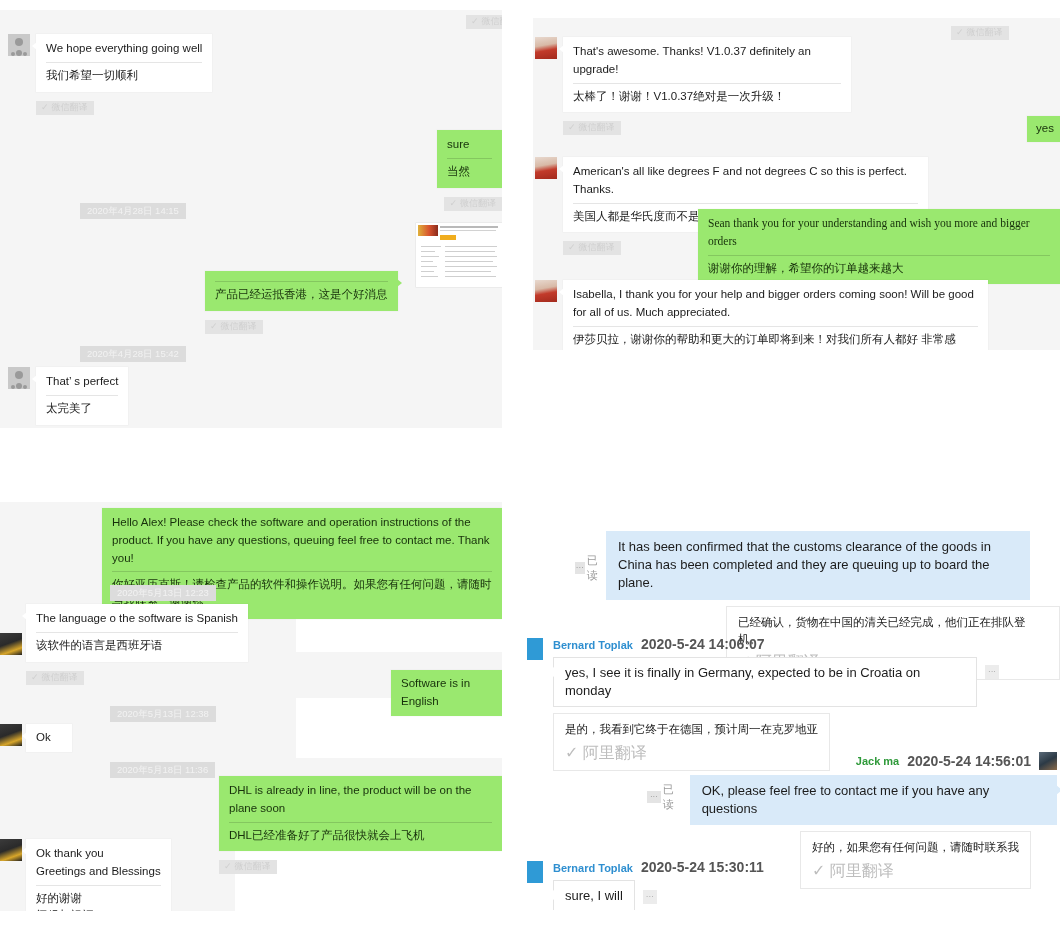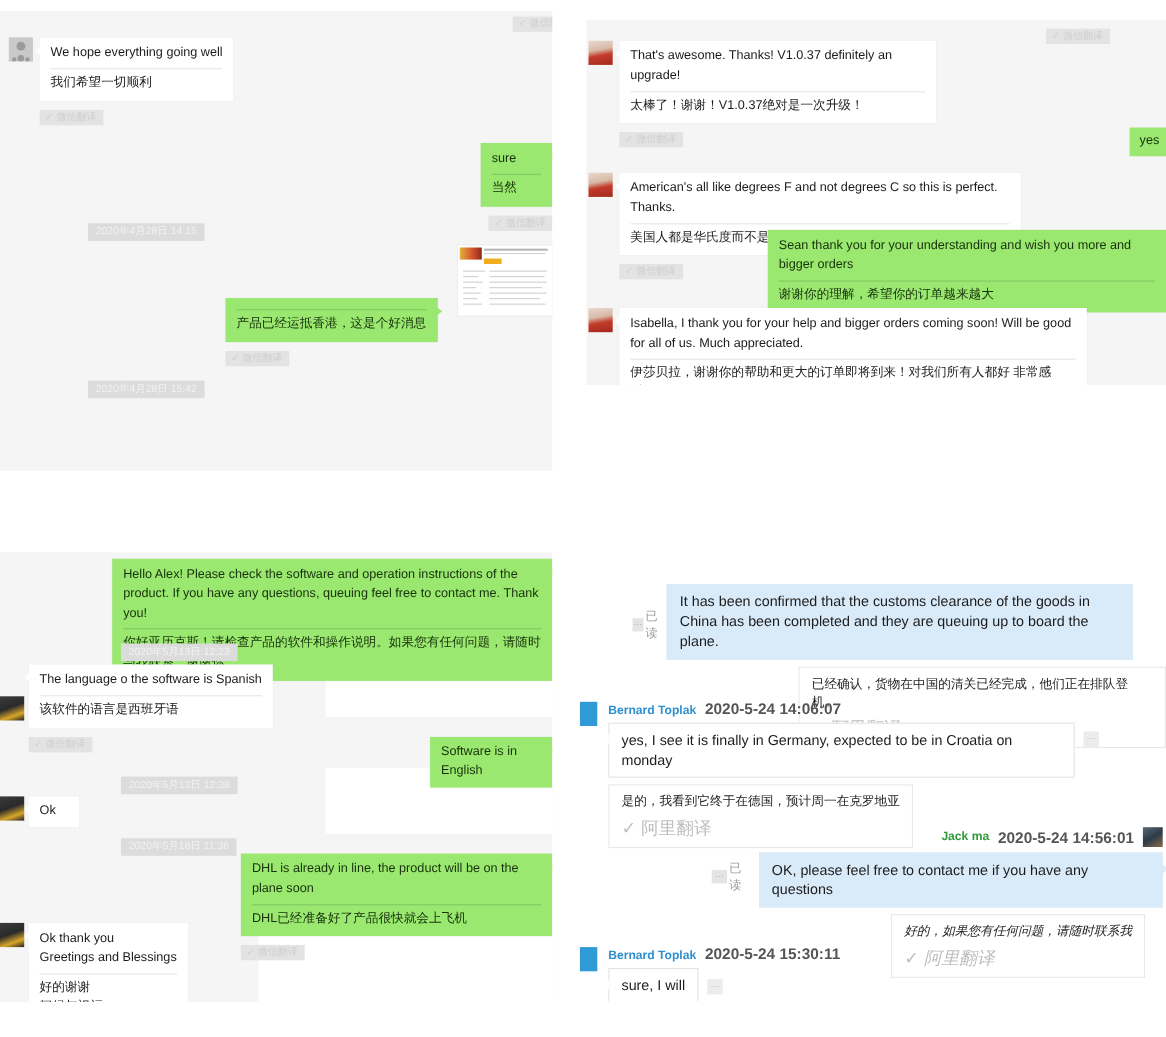--- a/index.html
+++ b/index.html
@@ -167,20 +167,32 @@
           <span>微信翻译</span>
         </span>
       </div>
     </div>
   </div>
 
   <div class="row" style="left:80px;top:336px;">
     <span class="tstamp">2020年4月28日 15:42</span>
   </div>
 
+  <div class="row" style="left:8px;top:357px;">
+    <div class="avatar ph"></div>
+    <div style="margin-left:6px;">
+      <div class="bubble" style="min-width:72px;">
+        <div class="tail l"></div>
+        <div class="en">That’ s perfect</div>
+        <div class="sep"></div>
+        <div class="zh">太完美了</div>
+      </div>
+
+    </div>
+  </div>
 </div>
 
 <div class="panel wx" style="left:533px;top:18px;width:527px;height:332px;">
 
   <div class="row" style="left:418px;top:8px;">
     <span class="tbadge">
       <span class="ck">✓</span>
       <span>微信翻译</span>
     </span>
   </div>
@@ -223,21 +235,21 @@
         <span class="tbadge">
           <span class="ck">✓</span>
           <span>微信翻译</span>
         </span>
       </div>
     </div>
   </div>
 
   <div class="row" style="left:165px;top:191px;">
     <div>
-      <div class="bubble green" style="max-width:350px;">
+      <div class="bubble green" style="max-width:350px;font-family:Liberation Serif, serif;">
         <div class="tail r"></div>
         <div class="en">Sean thank you for your understanding and wish you more and bigger orders</div>
         <div class="sep"></div>
         <div class="zh">谢谢你的理解，希望你的订单越来越大</div>
       </div>
       <div style="margin-top:4px;">
         <span class="tbadge">
           <span class="ck">✓</span>
           <span>微信翻译</span>
         </span>
@@ -420,21 +432,21 @@
         <span class="read" style="margin-top:7px;margin-right:5px;">
           <span class="dots">···</span>
           <span>已读</span>
         </span>
         <div class="abub blue">
           <span class="atail r"></span>
           <span>OK, please feel free to contact me if you have any questions</span>
         </div>
       </div>
       <div style="display:flex;justify-content:flex-end;">
-        <div class="tr" style="margin-top:6px;margin-right:16px;font-style:italic;">
+        <div class="tr" style="margin-top:6px;margin-right:26px;">
           <div class="zh">好的，如果您有任何问题，请随时联系我</div>
           <div class="lbl">
             <span>✓</span>
             <span>阿里翻译</span>
           </div>
         </div>
       </div>
     </div>
   </div>
 

